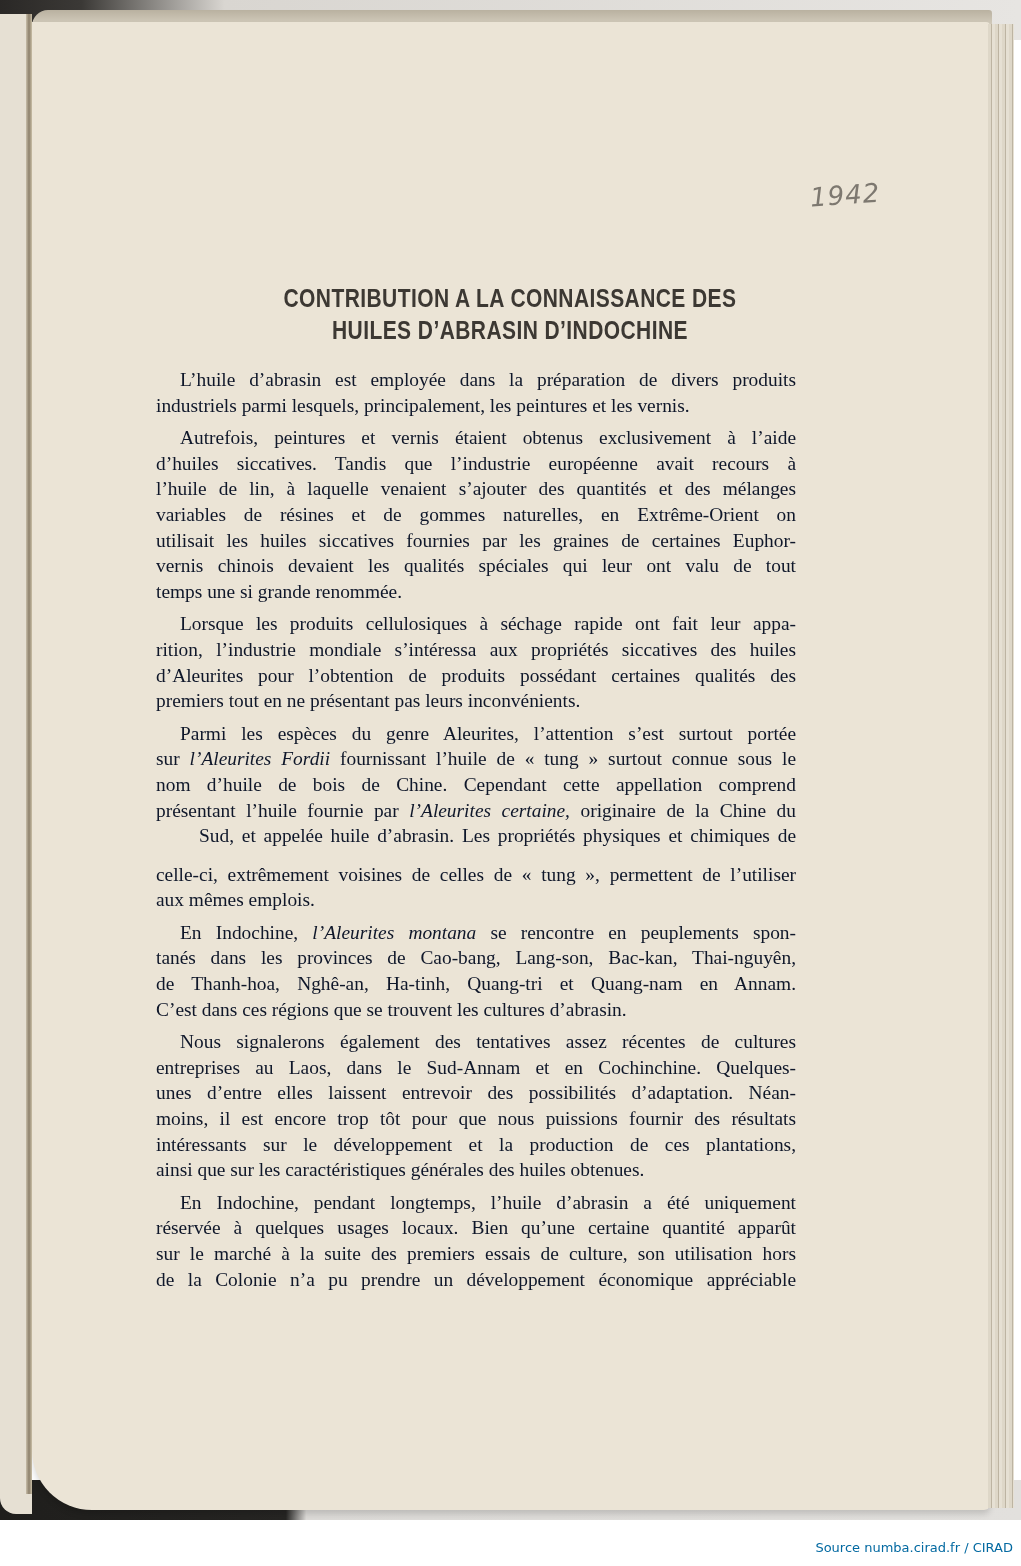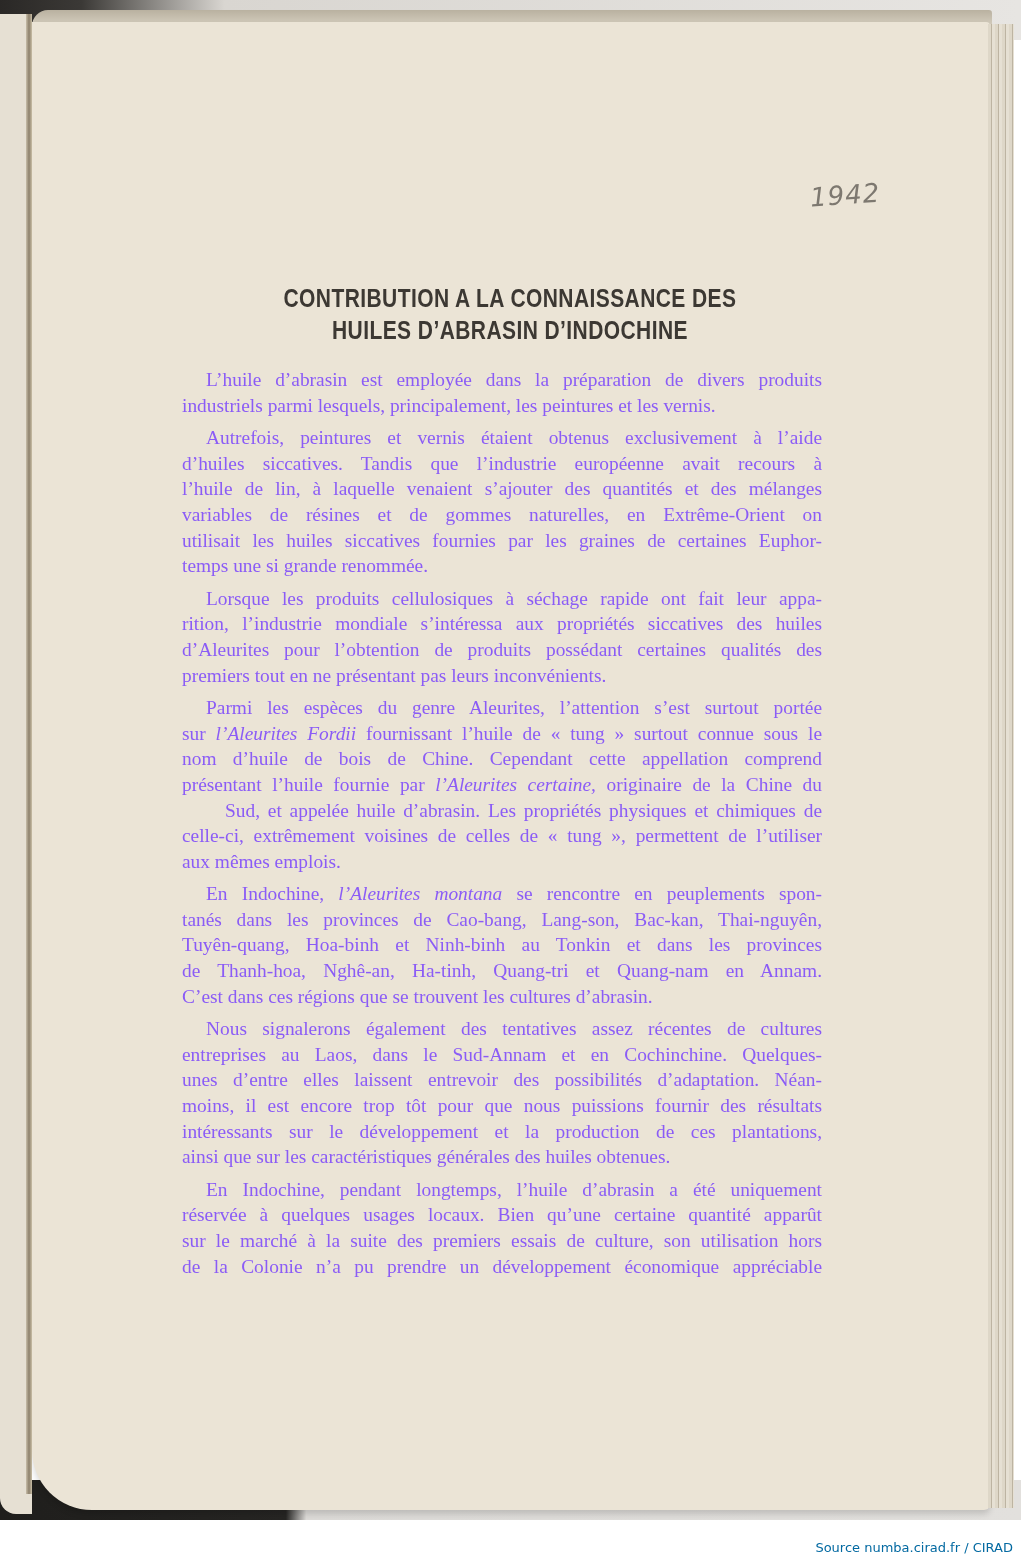--- a/index.html
+++ b/index.html
@@ -51,22 +51,22 @@
   }
   .title {
     position: absolute; left: 160px; width: 700px; top: 282px;
     text-align: center;
     font-family: "Liberation Sans", "DejaVu Sans", sans-serif;
     font-weight: bold; font-size: 25px; line-height: 32px;
     color: #3c3833; transform: scaleX(0.84); transform-origin: center;
     letter-spacing: 0.5px;
   }
   .body {
-    position: absolute; left: 182px; top: 367px; width: 640px;
-    font-size: 19.4px; color: #8b5cf6;
+    position: absolute; left: 156px; top: 367px; width: 640px;
+    font-size: 19.4px; color: #0f172a;
   }
   .para { margin-bottom: 7px; }
   .line {
     display: block; height: 25.6px; line-height: 25.6px;
     text-align: justify; text-align-last: justify; white-space: nowrap;
   }
   .line.last { text-align-last: left; }
   .line.first-indent { text-indent: 24px; }
   i { font-style: italic; }
   .credit {
@@ -96,41 +96,41 @@
     <div class="para">
       <span class="line first-indent">L’huile d’abrasin est employée dans la préparation de divers produits</span>
       <span class="line last">industriels parmi lesquels, principalement, les peintures et les vernis.</span>
     </div>
     <div class="para">
       <span class="line first-indent">Autrefois, peintures et vernis étaient obtenus exclusivement à l’aide</span>
       <span class="line">d’huiles siccatives. Tandis que l’industrie européenne avait recours à</span>
       <span class="line">l’huile de lin, à laquelle venaient s’ajouter des quantités et des mélanges</span>
       <span class="line">variables de résines et de gommes naturelles, en Extrême-Orient on</span>
       <span class="line">utilisait les huiles siccatives fournies par les graines de certaines Euphor-</span>
+      <span class="line">vernis chinois devaient les qualités spéciales qui leur ont valu de tout</span>
       <span class="line last">temps une si grande renommée.</span>
     </div>
     <div class="para">
       <span class="line first-indent">Lorsque les produits cellulosiques à séchage rapide ont fait leur appa-</span>
       <span class="line">rition, l’industrie mondiale s’intéressa aux propriétés siccatives des huiles</span>
       <span class="line">d’Aleurites pour l’obtention de produits possédant certaines qualités des</span>
       <span class="line last">premiers tout en ne présentant pas leurs inconvénients.</span>
     </div>
     <div class="para">
       <span class="line first-indent" style="text-align: justify; white-space: normal;"><span>Parmi les espèces du genre Aleurites, l’attention s’est surtout portée</span></span>
       <span class="line" style="text-align: justify; white-space: normal;"><span>sur </span><i>l’Aleurites Fordii</i><span> fournissant l’huile de « tung » surtout connue sous le</span></span>
       <span class="line" style="text-align: justify; white-space: normal;"><span>nom d’huile de bois de Chine. Cependant cette appellation comprend</span></span>
       <span class="line" style="text-align: justify; white-space: normal;"><span>présentant l’huile fournie par </span><i>l’Aleurites certaine,</i><span> originaire de la Chine du</span></span>
       <span class="line" style="text-align: justify; white-space: normal; margin-left: 43px;"><span>Sud, et appelée huile d’abrasin. Les propriétés physiques et chimiques de</span></span>
-      <span class="line" style="text-align: justify; white-space: normal;"><span>celle-ci, extrêmement voisines de celles de « tung », permettent de l’utiliser</span></span>
+      <span class="line" style="text-align: justify; white-space: normal; margin-top: 13px;"><span>celle-ci, extrêmement voisines de celles de « tung », permettent de l’utiliser</span></span>
       <span class="line last"><span>aux mêmes emplois.</span></span>
     </div>
     <div class="para">
       <span class="line first-indent" style="text-align: justify; white-space: normal;"><span>En Indochine, </span><i>l’Aleurites montana</i><span> se rencontre en peuplements spon-</span></span>
       <span class="line" style="text-align: justify; white-space: normal;"><span>tanés dans les provinces de Cao-bang, Lang-son, Bac-kan, Thai-nguyên,</span></span>
-      <span class="line" style="text-align: justify; white-space: normal;"><span>Tuyên-quang, Hoa-binh et Ninh-binh au Tonkin et dans les provinces</span></span>
       <span class="line" style="text-align: justify; white-space: normal;"><span>de Thanh-hoa, Nghê-an, Ha-tinh, Quang-tri et Quang-nam en Annam.</span></span>
       <span class="line last"><span>C’est dans ces régions que se trouvent les cultures d’abrasin.</span></span>
     </div>
     <div class="para">
       <span class="line first-indent">Nous signalerons également des tentatives assez récentes de cultures</span>
       <span class="line">entreprises au Laos, dans le Sud-Annam et en Cochinchine. Quelques-</span>
       <span class="line">unes d’entre elles laissent entrevoir des possibilités d’adaptation. Néan-</span>
       <span class="line">moins, il est encore trop tôt pour que nous puissions fournir des résultats</span>
       <span class="line">intéressants sur le développement et la production de ces plantations,</span>
       <span class="line last">ainsi que sur les caractéristiques générales des huiles obtenues.</span>

